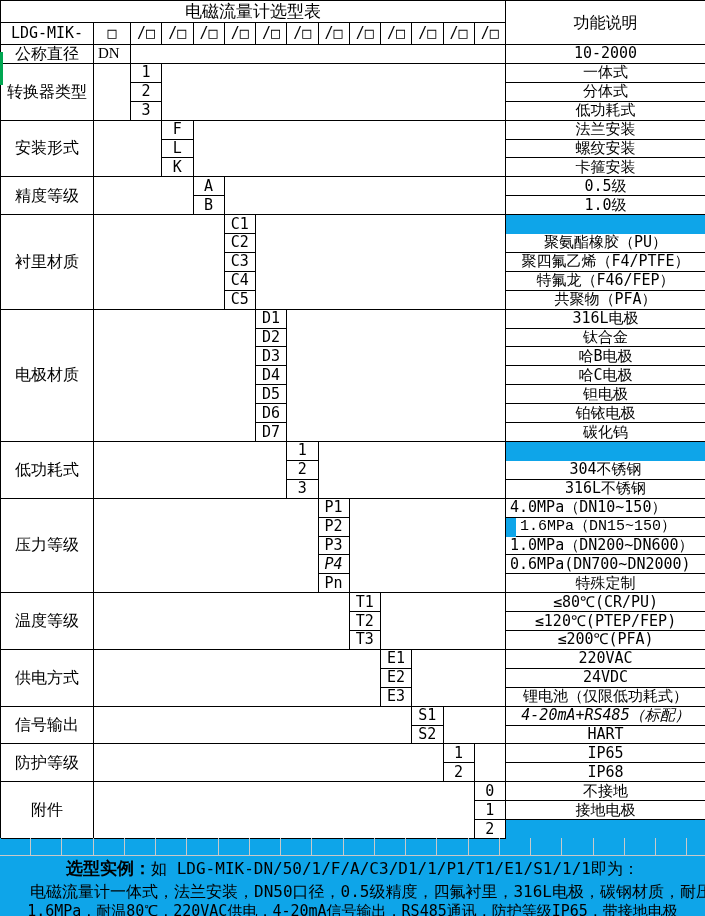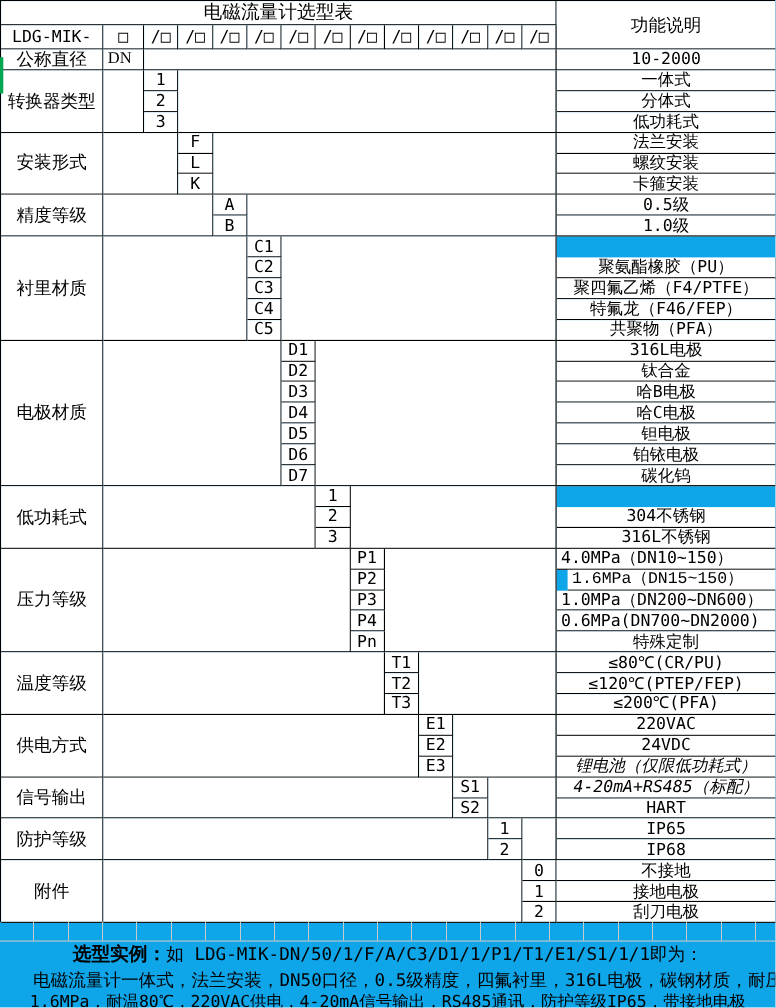--- a/index.html
+++ b/index.html
@@ -140,42 +140,42 @@
       <div class="cell" style="left: 505px; top: 478.81px; width: 200px; height: 18.9048px;">316L不锈钢</div>
       <div class="cell" style="left: 317.5px; top: 441px; width: 187.5px; height: 56.7143px;"></div>
       <div class="cell label" style="left: 0px; top: 497.714px; width: 93px; height: 94.5238px;">压力等级</div>
       <div class="cell" style="left: 93px; top: 497.714px; width: 224.5px; height: 94.5238px;"></div>
       <div class="cell" style="left: 317.5px; top: 497.714px; width: 31.25px; height: 18.9048px;">P1</div>
       <div class="cell left" style="left: 505px; top: 497.714px; width: 200px; height: 18.9048px;">4.0MPa（DN10~150）</div>
       <div class="cell" style="left: 317.5px; top: 516.619px; width: 31.25px; height: 18.9048px;">P2</div>
       <div class="cell left" style="left: 515px; top: 516.619px; width: 200px; height: 18.9048px; font-family: Liberation Mono, monospace;">1.6MPa（DN15~150）</div>
       <div class="cell" style="left: 317.5px; top: 535.524px; width: 31.25px; height: 18.9048px;">P3</div>
       <div class="cell left" style="left: 505px; top: 535.524px; width: 200px; height: 18.9048px;">1.0MPa（DN200~DN600）</div>
-      <div class="cell" style="left: 317.5px; top: 554.429px; width: 31.25px; height: 18.9048px;">P4</div>
+      <div class="cell" style="left: 317.5px; top: 554.429px; width: 31.25px; height: 18.9048px; font-style: italic;">P4</div>
       <div class="cell left" style="left: 505px; top: 554.429px; width: 200px; height: 18.9048px;">0.6MPa(DN700~DN2000)</div>
       <div class="cell" style="left: 317.5px; top: 573.333px; width: 31.25px; height: 18.9048px;">Pn</div>
       <div class="cell" style="left: 505px; top: 573.333px; width: 200px; height: 18.9048px;">特殊定制</div>
       <div class="cell" style="left: 348.75px; top: 497.714px; width: 156.25px; height: 94.5238px;"></div>
       <div class="cell label" style="left: 0px; top: 592.238px; width: 93px; height: 56.7143px;">温度等级</div>
       <div class="cell" style="left: 93px; top: 592.238px; width: 255.75px; height: 56.7143px;"></div>
       <div class="cell" style="left: 348.75px; top: 592.238px; width: 31.25px; height: 18.9048px;">T1</div>
       <div class="cell" style="left: 505px; top: 592.238px; width: 200px; height: 18.9048px;">≤80℃(CR/PU)</div>
       <div class="cell" style="left: 348.75px; top: 611.143px; width: 31.25px; height: 18.9048px;">T2</div>
       <div class="cell" style="left: 505px; top: 611.143px; width: 200px; height: 18.9048px;">≤120℃(PTEP/FEP)</div>
       <div class="cell" style="left: 348.75px; top: 630.048px; width: 31.25px; height: 18.9048px;">T3</div>
       <div class="cell" style="left: 505px; top: 630.048px; width: 200px; height: 18.9048px;">≤200℃(PFA)</div>
       <div class="cell" style="left: 380px; top: 592.238px; width: 125px; height: 56.7143px;"></div>
       <div class="cell label" style="left: 0px; top: 648.952px; width: 93px; height: 56.7143px;">供电方式</div>
       <div class="cell" style="left: 93px; top: 648.952px; width: 287px; height: 56.7143px;"></div>
       <div class="cell" style="left: 380px; top: 648.952px; width: 31.25px; height: 18.9048px;">E1</div>
       <div class="cell" style="left: 505px; top: 648.952px; width: 200px; height: 18.9048px;">220VAC</div>
       <div class="cell" style="left: 380px; top: 667.857px; width: 31.25px; height: 18.9048px;">E2</div>
       <div class="cell" style="left: 505px; top: 667.857px; width: 200px; height: 18.9048px;">24VDC</div>
       <div class="cell" style="left: 380px; top: 686.762px; width: 31.25px; height: 18.9048px;">E3</div>
-      <div class="cell" style="left: 505px; top: 686.762px; width: 200px; height: 18.9048px; font-style: italic;">锂电池（仅限低功耗式）</div>
+      <div class="cell" style="left: 505px; top: 686.762px; width: 200px; height: 18.9048px;">锂电池（仅限低功耗式）</div>
       <div class="cell" style="left: 411.25px; top: 648.952px; width: 93.75px; height: 56.7143px;"></div>
       <div class="cell label" style="left: 0px; top: 705.667px; width: 93px; height: 37.8095px;">信号输出</div>
       <div class="cell" style="left: 93px; top: 705.667px; width: 318.25px; height: 37.8095px;"></div>
       <div class="cell" style="left: 411.25px; top: 705.667px; width: 31.25px; height: 18.9048px;">S1</div>
       <div class="cell" style="left: 505px; top: 705.667px; width: 200px; height: 18.9048px; font-style: italic;">4-20mA+RS485（标配）</div>
       <div class="cell" style="left: 411.25px; top: 724.571px; width: 31.25px; height: 18.9048px;">S2</div>
       <div class="cell" style="left: 505px; top: 724.571px; width: 200px; height: 18.9048px;">HART</div>
       <div class="cell" style="left: 442.5px; top: 705.667px; width: 62.5px; height: 37.8095px;"></div>
       <div class="cell label" style="left: 0px; top: 743.476px; width: 93px; height: 37.8095px;">防护等级</div>
       <div class="cell" style="left: 93px; top: 743.476px; width: 349.5px; height: 37.8095px;"></div>
@@ -184,21 +184,20 @@
       <div class="cell" style="left: 442.5px; top: 762.381px; width: 31.25px; height: 18.9048px;">2</div>
       <div class="cell" style="left: 505px; top: 762.381px; width: 200px; height: 18.9048px;">IP68</div>
       <div class="cell" style="left: 473.75px; top: 743.476px; width: 31.25px; height: 37.8095px;"></div>
       <div class="cell label" style="left: 0px; top: 781.286px; width: 93px; height: 56.7143px;">附件</div>
       <div class="cell" style="left: 93px; top: 781.286px; width: 380.75px; height: 56.7143px;"></div>
       <div class="cell" style="left: 473.75px; top: 781.286px; width: 31.25px; height: 18.9048px;">0</div>
       <div class="cell" style="left: 505px; top: 781.286px; width: 200px; height: 18.9048px;">不接地</div>
       <div class="cell" style="left: 473.75px; top: 800.19px; width: 31.25px; height: 18.9048px;">1</div>
       <div class="cell" style="left: 505px; top: 800.19px; width: 200px; height: 18.9048px;">接地电极</div>
       <div class="cell" style="left: 473.75px; top: 819.095px; width: 31.25px; height: 18.9048px;">2</div>
-      <div class="cell" style="left: 505px; top: 819.095px; width: 200px; height: 18.9048px;">刮刀电极</div>
     </div>
 
   <div id="green-bar" style="background: rgb(0, 166, 81);"></div>
 
   <div id="grid-strip"></div>
 
   <div id="example">
     <div id="example-line1">
       <span class="bold">选型实例：</span><span>如 LDG-MIK-DN/50/1/F/A/C3/D1/1/P1/T1/E1/S1/1/1即为：</span>
     </div>

